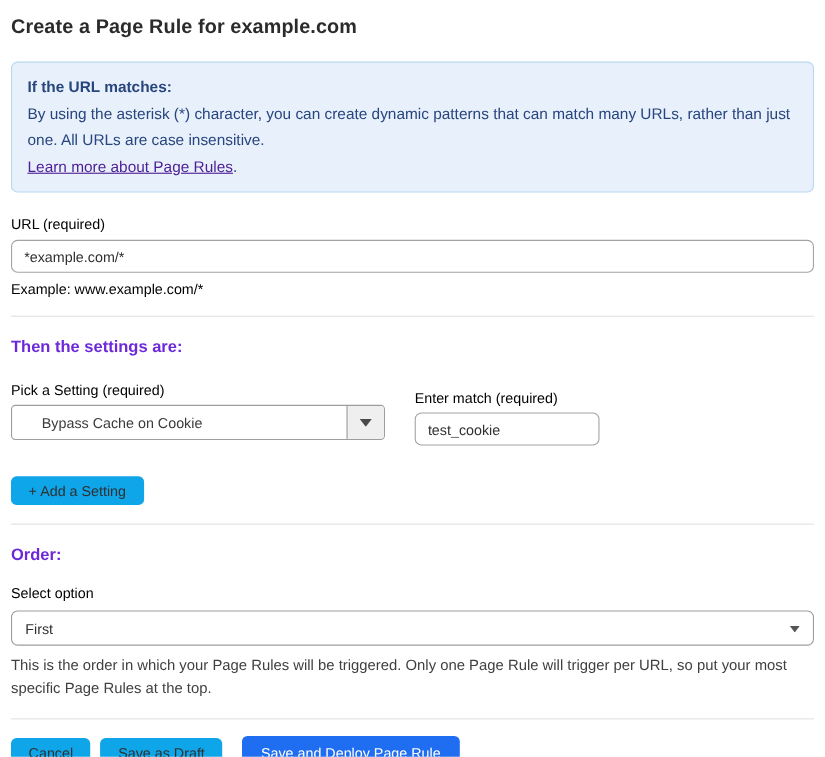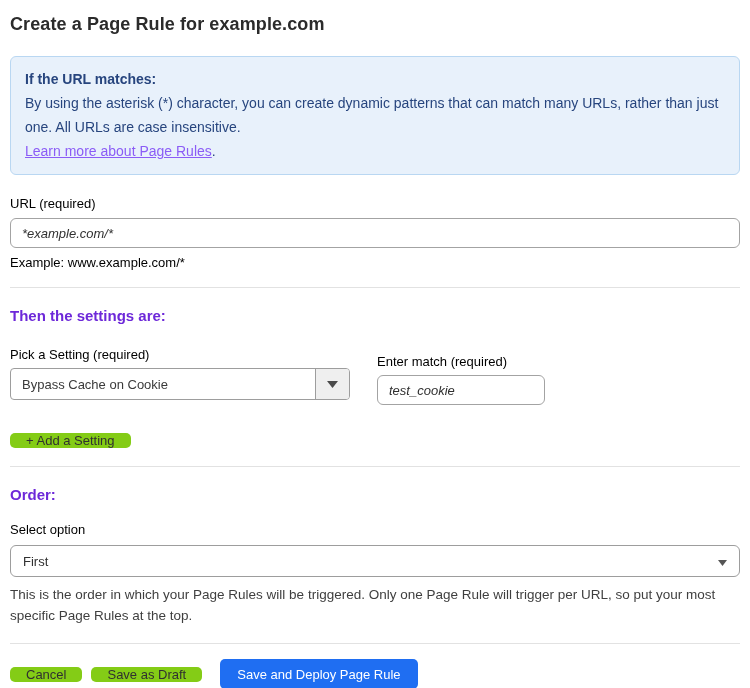--- a/index.html
+++ b/index.html
@@ -24,21 +24,21 @@
     background: #e8f1fb;
     border: 1px solid #b9d7f2;
     border-radius: 6px;
     padding: 10px 14px 11px 14px;
     color: #27457e;
     font-size: 14px;
     line-height: 24px;
   }
   .info-heading { font-weight: 700; }
   .info-link-line a {
-    color: #8b5cf6;
+    color: #4c1d95;
     cursor: pointer;
   }
   .info-link-line span { color: #27457e; }
 
   
   label.field-label, .helper {
     display: block;
     font-size: 13px;
     color: #000000;
   }
@@ -48,21 +48,20 @@
     display: block;
     border: 1px solid #a3a3a3;
     border-radius: 6px;
     height: 30px;
     font-size: 13px;
     color: #303030;
     padding: 0 11px;
     font-family: "Liberation Sans", "DejaVu Sans", sans-serif;
     background: #ffffff;
     outline: none;
-    font-style: italic;
   }
   .url-input { width: 730px; margin-top: 7px; }
   .helper { margin-top: 7px; }
 
   hr.divider {
     border: none;
     border-top: 1px solid #e2e2e2;
     margin-top: 17px;
   }
 
@@ -80,20 +79,21 @@
     margin-top: 6px;
     width: 340px;
     height: 32px;
     border: 1px solid #9d9d9d;
     border-radius: 4px;
     background: #ffffff;
     display: flex;
     align-items: stretch;
     cursor: pointer;
     overflow: hidden;
+    padding-left: 16px;
   }
   .setting-select-value {
     flex: 1;
     display: flex;
     align-items: center;
     padding-left: 11px;
     font-size: 13px;
     color: #3a3a3a;
   }
   .setting-select-arrow {
@@ -106,24 +106,24 @@
   }
   .value-col { margin-left: 27px; margin-top: 7px; }
   .value-input { width: 168px; margin-top: 6px; }
 
   button {
     font-family: "Liberation Sans", "DejaVu Sans", sans-serif;
     cursor: pointer;
     border: none;
   }
   .gray-btn {
-    background: #84cc16;
+    background: #0ea5e9;
     color: #303030;
     font-size: 13px;
-    height: 15px;
+    height: 26px;
     padding: 0 16px;
     border-radius: 5px;
   }
   .add-setting-btn { margin-top: 28px; }
 
   .order-label { margin-top: 19px; }
   .order-select {
     margin-top: 8px;
     width: 730px;
     height: 32px;

